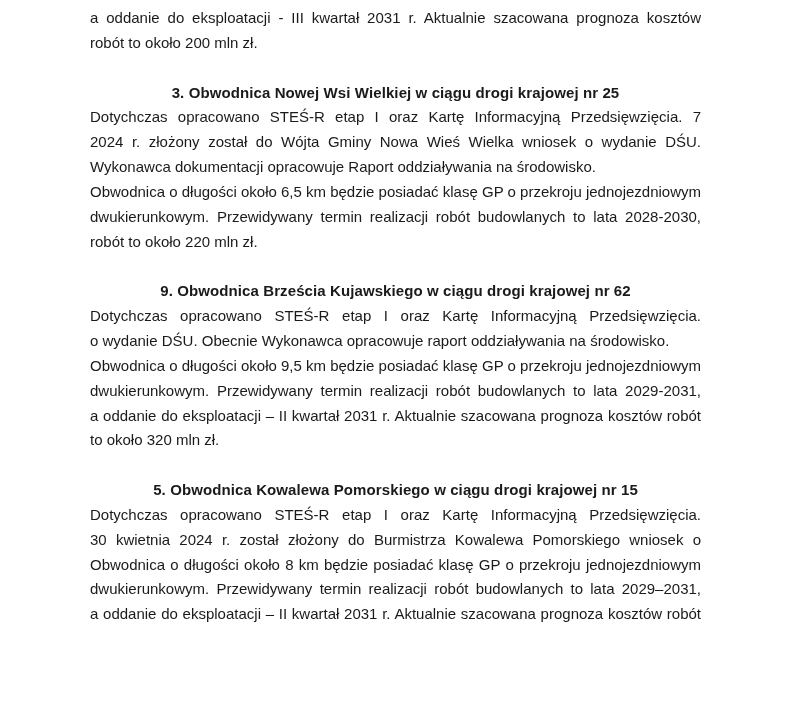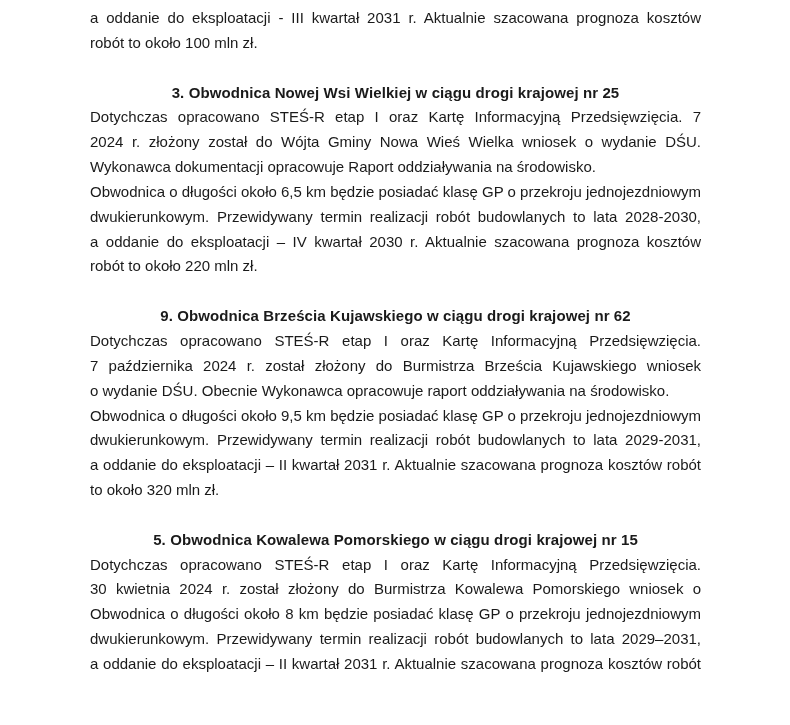--- a/index.html
+++ b/index.html
@@ -47,38 +47,36 @@
   }
   .blank { }
 </style>
 </head>
 <body>
 
 <div class="page">
   <div class="textblock">
 
     <div class="line j">a oddanie do eksploatacji - III kwartał 2031 r. Aktualnie szacowana prognoza kosztów</div>
-    <div class="line l">robót to około 100 mln zł.</div>
+    <div class="line l">robót to około 200 mln zł.</div>
 
     <div class="line blank"></div>
 
     <div class="line h">3. Obwodnica Nowej Wsi Wielkiej w ciągu drogi krajowej nr 25</div>
     <div class="line j">Dotychczas opracowano STEŚ-R etap I oraz Kartę Informacyjną Przedsięwzięcia.  7 sierpnia</div>
     <div class="line j">2024 r. złożony został do Wójta Gminy Nowa Wieś Wielka wniosek o wydanie DŚU. Obecnie</div>
     <div class="line l">Wykonawca dokumentacji opracowuje Raport oddziaływania na środowisko.</div>
     <div class="line j">Obwodnica o długości około 6,5 km będzie posiadać klasę GP o przekroju jednojezdniowym</div>
     <div class="line j">dwukierunkowym. Przewidywany termin realizacji robót budowlanych to lata 2028-2030,</div>
-    <div class="line j">a oddanie do eksploatacji – IV kwartał 2030 r. Aktualnie szacowana prognoza kosztów</div>
     <div class="line l">robót to około 220 mln zł.</div>
 
     <div class="line blank"></div>
 
     <div class="line h">9. Obwodnica Brześcia Kujawskiego w ciągu drogi krajowej nr 62</div>
     <div class="line j">Dotychczas opracowano STEŚ-R etap I oraz Kartę Informacyjną Przedsięwzięcia.</div>
-    <div class="line j">7 października 2024 r. został złożony do Burmistrza Brześcia Kujawskiego wniosek</div>
     <div class="line l">o wydanie DŚU. Obecnie Wykonawca opracowuje raport oddziaływania na środowisko.</div>
     <div class="line j">Obwodnica o długości około 9,5 km będzie posiadać klasę GP o przekroju jednojezdniowym</div>
     <div class="line j">dwukierunkowym. Przewidywany termin realizacji robót budowlanych to lata 2029-2031,</div>
     <div class="line j">a oddanie do eksploatacji – II kwartał 2031 r. Aktualnie szacowana prognoza kosztów robót</div>
     <div class="line l">to około 320 mln zł.</div>
 
     <div class="line blank"></div>
 
     <div class="line h">5. Obwodnica Kowalewa Pomorskiego w ciągu drogi krajowej nr 15</div>
     <div class="line j">Dotychczas opracowano STEŚ-R etap I oraz Kartę Informacyjną Przedsięwzięcia.</div>

